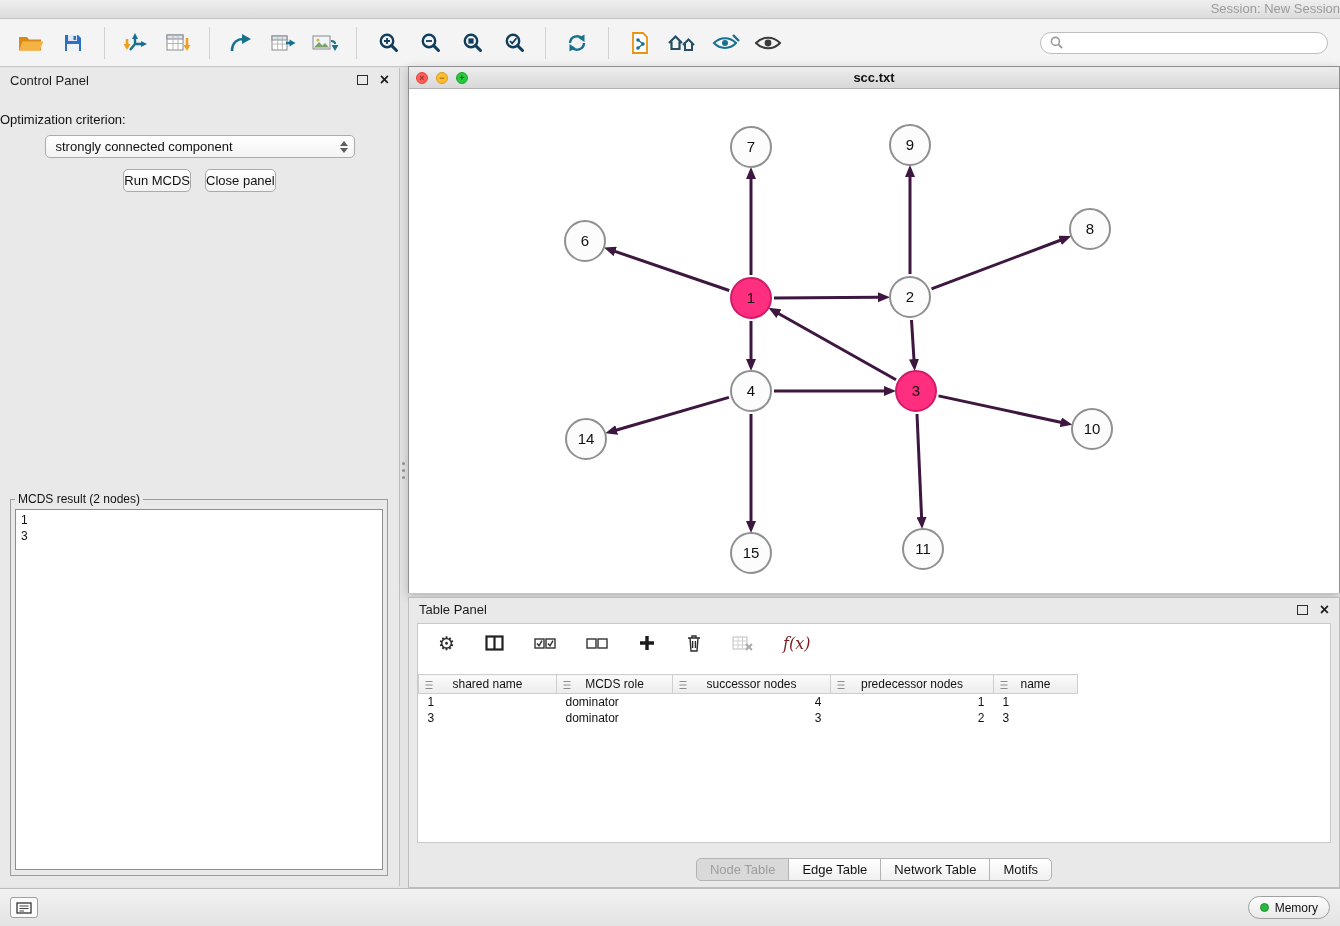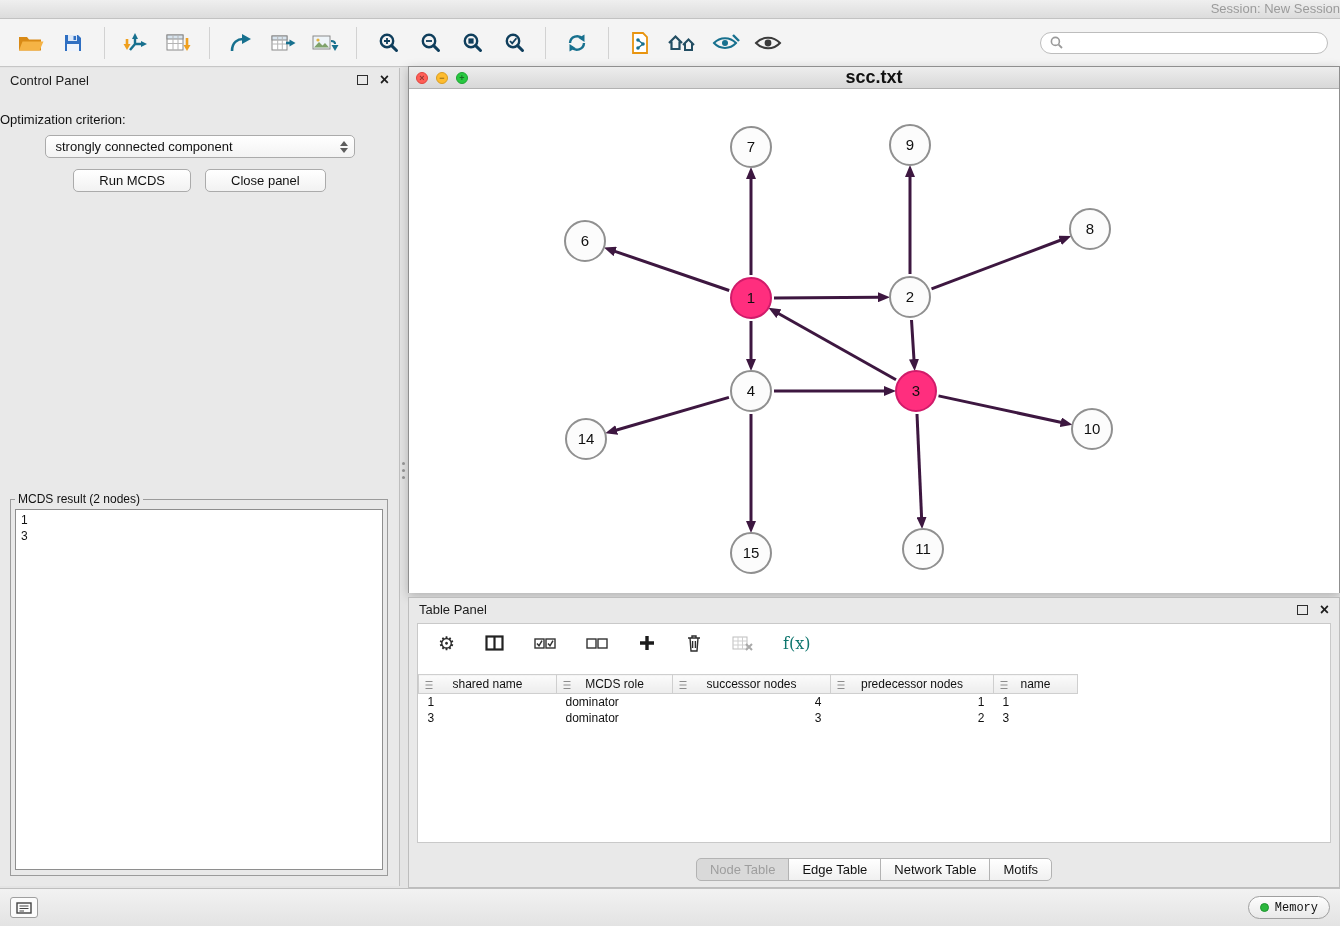--- a/index.html
+++ b/index.html
@@ -40,74 +40,74 @@
   .opt-label{text-align:left;font-size:13px;margin-top:20px;color:#111;}
   .dropdown{margin:8px auto 0;width:310px;height:23px;border:1px solid #ababab;border-radius:5px;
     background:linear-gradient(#ffffff,#f3f3f3);display:flex;align-items:center;font-size:13px;
     padding:0 6px 0 10px;box-sizing:border-box;color:#111;}
   .stepper{margin-left:auto;display:flex;flex-direction:column;gap:2px;align-items:center;}
   .tri-up{width:0;height:0;border-left:4px solid transparent;border-right:4px solid transparent;border-bottom:5px solid #5e5e5e;}
   .tri-down{width:0;height:0;border-left:4px solid transparent;border-right:4px solid transparent;border-top:5px solid #5e5e5e;}
 
   .btn-row{display:flex;justify-content:center;gap:14px;margin-top:11px;}
   .pbtn{border:1px solid #ababab;border-radius:5px;background:linear-gradient(#ffffff,#f2f2f2);
-    font-size:13px;padding:3px 25px;font-family:inherit;color:#111;}
+    font-size:13px;padding:3px 0;font-family:inherit;color:#111;}
 
   .result{position:absolute;left:10px;top:424px;width:378px;height:384px;border:1px solid #9b9b9b;
     margin:0;padding:3px 4px 5px 4px;box-sizing:border-box;}
   .result legend{font-size:12px;padding:0 3px;color:#111;}
   .result-inner{width:100%;height:100%;background:#fff;border:1px solid #8e8e8e;box-sizing:border-box;
     font-size:12px;line-height:16px;padding:2px 5px;overflow:auto;color:#111;}
 
   
   .network-window{position:absolute;left:408px;top:66px;width:932px;height:527px;background:#fff;
     border:1px solid #8f8f8f;box-sizing:border-box;box-shadow:0 3px 10px rgba(0,0,0,.22);}
   .net-titlebar{height:21px;background:linear-gradient(#ededed,#d8d8d8);border-bottom:1px solid #b2b2b2;
     display:flex;align-items:center;padding:0 7px;position:relative;}
   .tl{width:12px;height:12px;border-radius:50%;margin-right:8px;font-size:9px;line-height:11px;
     text-align:center;color:rgba(0,0,0,.45);font-weight:bold;box-sizing:border-box;flex:0 0 12px;}
   .tl.red{background:#ff5f57;border:1px solid #e0443e;}
   .tl.yellow{background:#febc2e;border:1px solid #d89e24;}
   .tl.green{background:#28c840;border:1px solid #1da432;}
-  .net-title{position:absolute;left:0;right:0;text-align:center;font-size:18px;font-weight:bold;color:#111;}
+  .net-title{position:absolute;left:0;right:0;text-align:center;font-size:13px;font-weight:bold;color:#111;}
   .graph{display:block;background:#fff;}
 
   
   .handle-v{position:absolute;left:402px;top:462px;width:4px;height:22px;}
   .handle-v i{display:block;width:3px;height:3px;border-radius:50%;background:#979797;box-shadow:0 7px 0 #979797,0 14px 0 #979797;}
   .handle-h{position:absolute;left:860px;top:589px;width:22px;height:4px;}
   .handle-h i{display:block;width:3px;height:3px;border-radius:50%;background:#979797;box-shadow:7px 0 0 #979797,14px 0 0 #979797;}
 
   
   .table-panel{position:absolute;left:408px;top:597px;width:932px;height:291px;background:#e9e9e9;
     border:1px solid #bdbdbd;box-sizing:border-box;}
   .tp-header{height:23px;display:flex;align-items:center;padding:0 10px;font-size:13px;color:#1c1c1c;}
   .tp-body{position:absolute;left:8px;right:8px;top:25px;bottom:44px;background:#fff;border:1px solid #c9c9c9;overflow:hidden;}
   .tp-toolbar{height:38px;display:flex;align-items:center;gap:22px;padding:0 16px;}
   .gear{font-size:19px;color:#2c2c2c;line-height:1;}
-  .fx{font-family:"DejaVu Serif",serif;font-size:16px;color:#0f766e;}
+  .fx{font-family:"DejaVu Serif",serif;font-style:italic;font-size:16px;color:#7f1d1d;}
 
   table.data-table{border-collapse:collapse;width:100%;table-layout:fixed;margin-top:12px;font-size:12px;color:#111;}
   table.data-table th{height:18px;font-weight:normal;font-size:12px;background:linear-gradient(#fbfbfb,#ececec);
     border:1px solid #cfcfcf;position:relative;text-align:center;padding:0 4px;overflow:hidden;white-space:nowrap;}
   table.data-table th .sort-ico{position:absolute;left:5px;top:4px;}
   table.data-table th.filler{background:#fff;border:none;}
   table.data-table td{height:16px;padding:0 9px;white-space:nowrap;overflow:hidden;}
   td.ra{text-align:right;padding-right:15px;}
 
   .tp-tabs{position:absolute;left:0;right:0;bottom:6px;display:flex;justify-content:center;}
 
   
   .statusbar{position:absolute;left:0;top:888px;width:100%;height:38px;background:linear-gradient(#f2f2f2,#e3e3e3);
     border-top:1px solid #bfbfbf;display:flex;align-items:center;padding:0 10px;box-sizing:border-box;}
   .list-btn{width:28px;height:21px;border:1px solid #9f9f9f;border-radius:3px;background:#fcfcfc;
     display:flex;align-items:center;justify-content:center;padding:0;}
   .memory-btn{margin-left:auto;height:23px;border:1px solid #9f9f9f;border-radius:12px;
     background:linear-gradient(#fdfdfd,#e9e9e9);display:flex;align-items:center;gap:6px;padding:6px 11px;
-    font-size:12px;font-family:Liberation Mono, monospace;color:#111;}
+    font-size:12px;font-family:Liberation Sans, sans-serif;color:#111;}
   .green-dot{width:9px;height:9px;border-radius:50%;background:#2bb73d;border:1px solid #1f9430;box-sizing:border-box;}
 </style>
 </head>
 <body>
 
 <div class="app">
 
   <div class="titlebar">
     <span>Session: New Session</span>
   </div>

